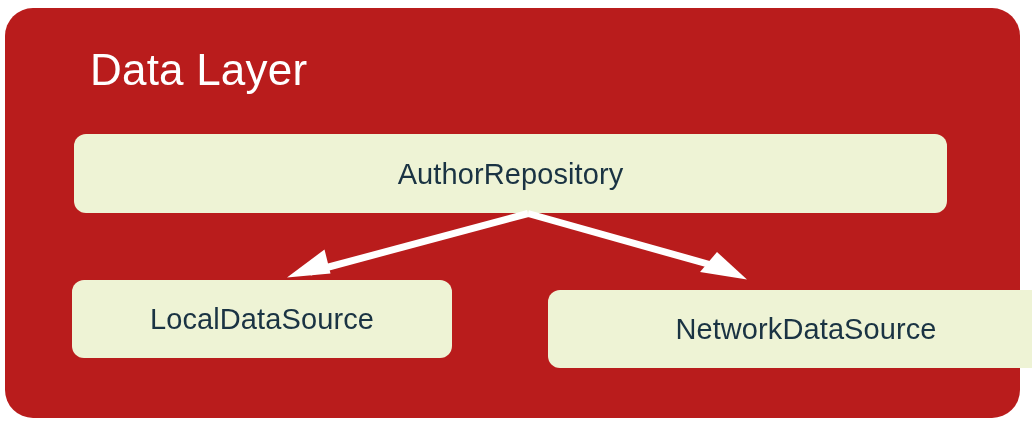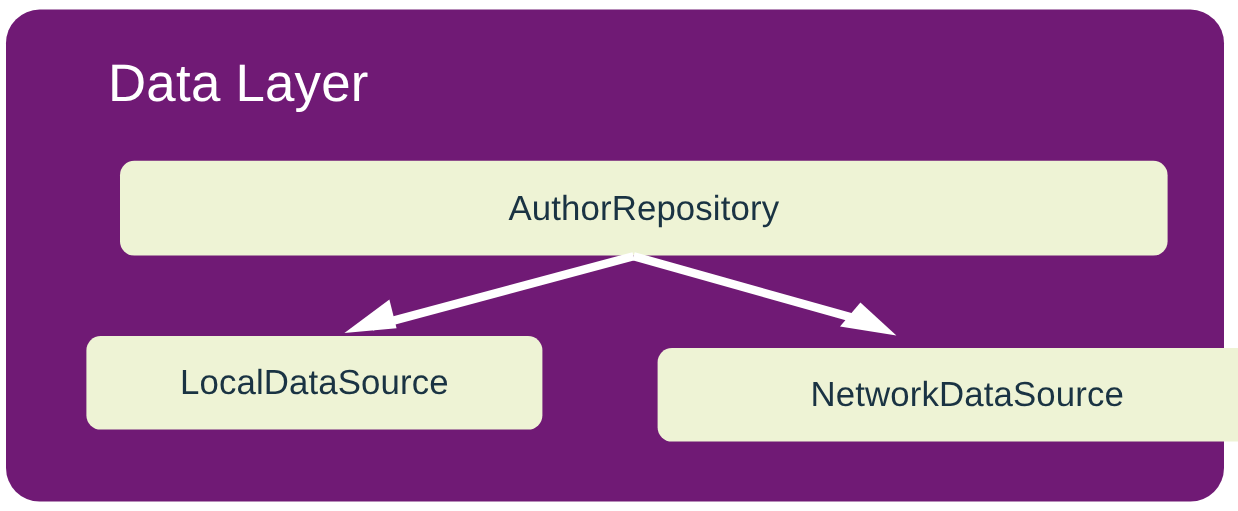--- a/index.html
+++ b/index.html
@@ -20,21 +20,21 @@
     overflow: hidden;
   }
 
   
   .layer-panel {
     position: absolute;
     left: 5px;
     top: 8px;
     width: 1015px;
     height: 410px;
-    background: #701a75;
+    background: #b91c1c;
     border-radius: 28px;
     box-sizing: border-box;
   }
 
   
   .layer-title {
     position: absolute;
     left: 85px;
     top: 34px;
     font-size: 44px;
@@ -58,21 +58,21 @@
   .node-label {
     font-size: 29px;
     line-height: 34px;
     font-weight: 400;
     color: #1a3343;
     letter-spacing: 0.1px;
     white-space: nowrap;
   }
 
   .node-repository {
-    left: 100px;
+    left: 74px;
     top: 134px;
     width: 873px;
     height: 79px;
   }
   .node-local {
     left: 72px;
     top: 280px;
     width: 380px;
     height: 78px;
   }

